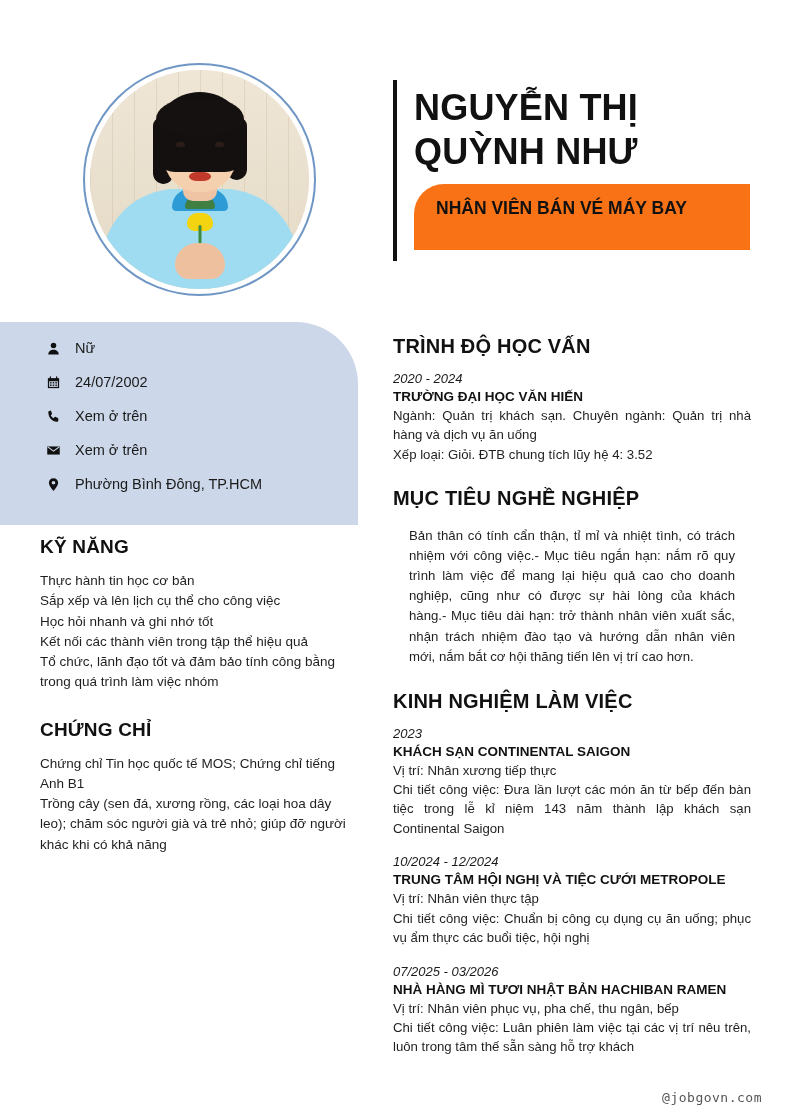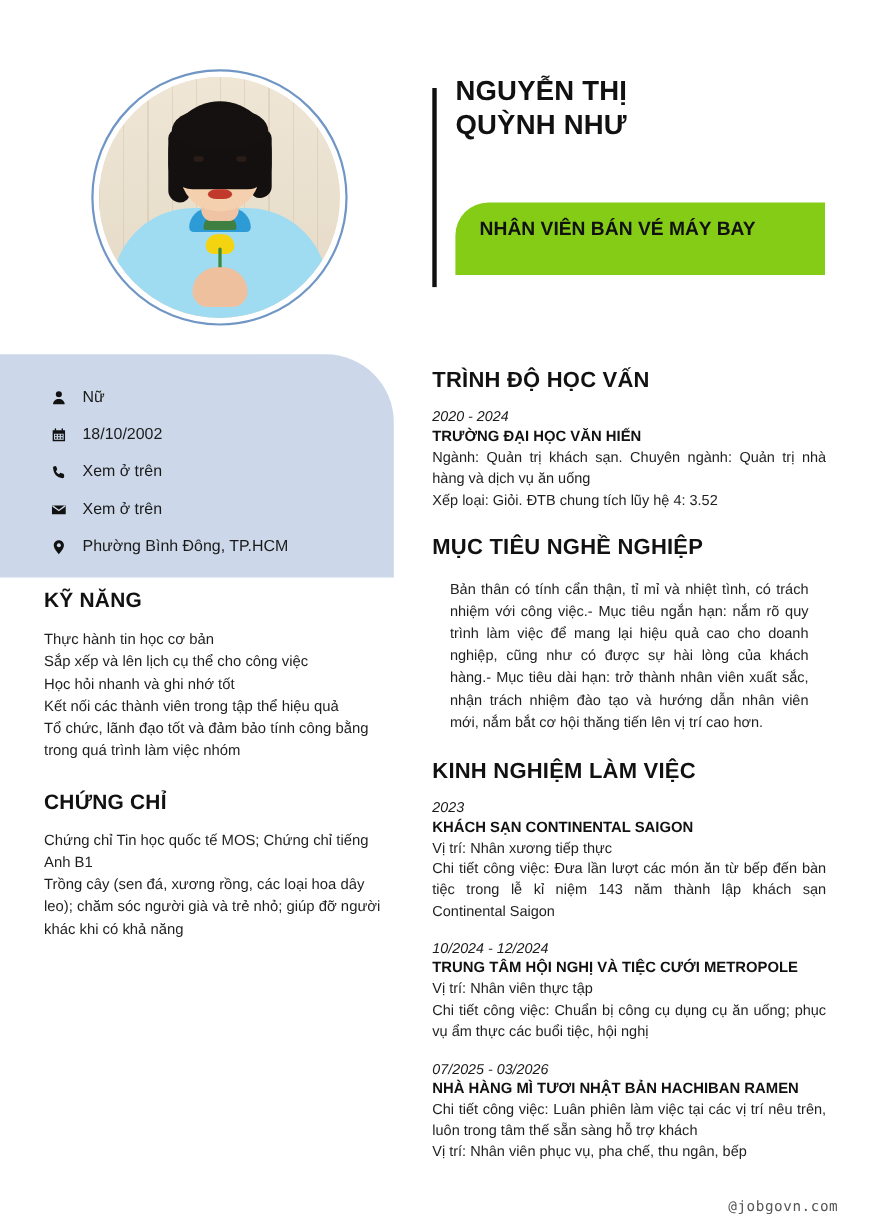--- a/index.html
+++ b/index.html
@@ -194,35 +194,35 @@
     position: absolute;
     left: 393px;
     top: 80px;
     width: 4px;
     height: 181px;
     background: #111;
   }
   .name {
     position: absolute;
     left: 414px;
-    top: 68px;
+    top: 86px;
     width: 360px;
-    font-size: 25px;
+    font-size: 36px;
     font-weight: bold;
     line-height: 1.22;
     letter-spacing: .2px;
     color: #111;
   }
   .job-banner {
     position: absolute;
     left: 414px;
     top: 184px;
     width: 336px;
     height: 66px;
-    background: #84cc16;
+    background: #f97316;
     border-radius: 30px 0 0 0;
     box-sizing: border-box;
     padding: 12px 18px 0 22px;
   }
   .job-banner .txt {
     font-size: 17.5px;
     font-weight: bold;
     line-height: 1.45;
     color: #111;
   }
@@ -233,21 +233,21 @@
     left: 0;
     top: 322px;
     width: 358px;
     height: 203px;
     background: #ccd8e9;
     border-radius: 0 62px 0 0;
   }
   .info-list {
     position: absolute;
     left: 45px;
-    top: 344px;
+    top: 331px;
     width: 300px;
   }
   .info-row {
     display: flex;
     align-items: center;
     height: 34px;
     gap: 13px;
   }
   .info-row .ic {
     width: 17px;
@@ -401,21 +401,21 @@
           <rect x="6.4" y="11.4" width="2.5" height="2.2" fill="#111"></rect>
           <rect x="10.7" y="11.4" width="2.5" height="2.2" fill="#111"></rect>
           <rect x="15" y="11.4" width="2.5" height="2.2" fill="#111"></rect>
           <rect x="6.4" y="15.2" width="2.5" height="2.2" fill="#111"></rect>
           <rect x="10.7" y="15.2" width="2.5" height="2.2" fill="#111"></rect>
           <rect x="15" y="15.2" width="2.5" height="2.2" fill="#111"></rect>
           <rect x="6" y="2" width="2" height="4" rx="1" fill="#111"></rect>
           <rect x="16" y="2" width="2" height="4" rx="1" fill="#111"></rect>
         </svg>
     </span>
-    <span class="tx">18/10/2002</span>
+    <span class="tx">24/07/2002</span>
   </div>
 
   <div class="info-row">
     <span class="ic">
       <svg width="15" height="15" viewBox="0 0 24 24" fill="#111">
           <path d="M6.6 2.5c.9 0 1.5.5 1.8 1.3l1.1 3c.3.8.1 1.5-.5 2l-1.3 1c.9 2.1 2.6 3.8 4.7 4.8l1-1.3c.5-.7 1.3-.9 2-.6l3 1.1c.8.3 1.3 1 1.3 1.8v2.6c0 1.2-1 2.2-2.2 2.1C9.4 19.7 4.3 14.6 3.6 5.2 3.5 4 4.5 3 5.7 3z"></path>
         </svg>
     </span>
     <span class="tx">Xem ở trên</span>
   </div>
@@ -492,20 +492,20 @@
     <p class="r-text">
       <span class="ln">Vị trí: Nhân viên thực tập</span>
       <span class="ln">Chi tiết công việc: Chuẩn bị công cụ dụng cụ ăn uống; phục vụ ẩm thực các buổi tiệc, hội nghị</span>
     </p>
   </div>
 
   <div class="exp-block">
     <p class="r-date">07/2025 - 03/2026</p>
     <p class="r-org">NHÀ HÀNG MÌ TƯƠI NHẬT BẢN HACHIBAN RAMEN</p>
     <p class="r-text">
+      <span class="ln">Vị trí: Nhân viên phục vụ, pha chế, thu ngân, bếp</span>
       <span class="ln">Chi tiết công việc: Luân phiên làm việc tại các vị trí nêu trên, luôn trong tâm thế sẵn sàng hỗ trợ khách</span>
-      <span class="ln">Vị trí: Nhân viên phục vụ, pha chế, thu ngân, bếp</span>
     </p>
   </div>
 
 </div>
 
 <div class="watermark">@jobgovn.com</div>
 
 </body></html>

